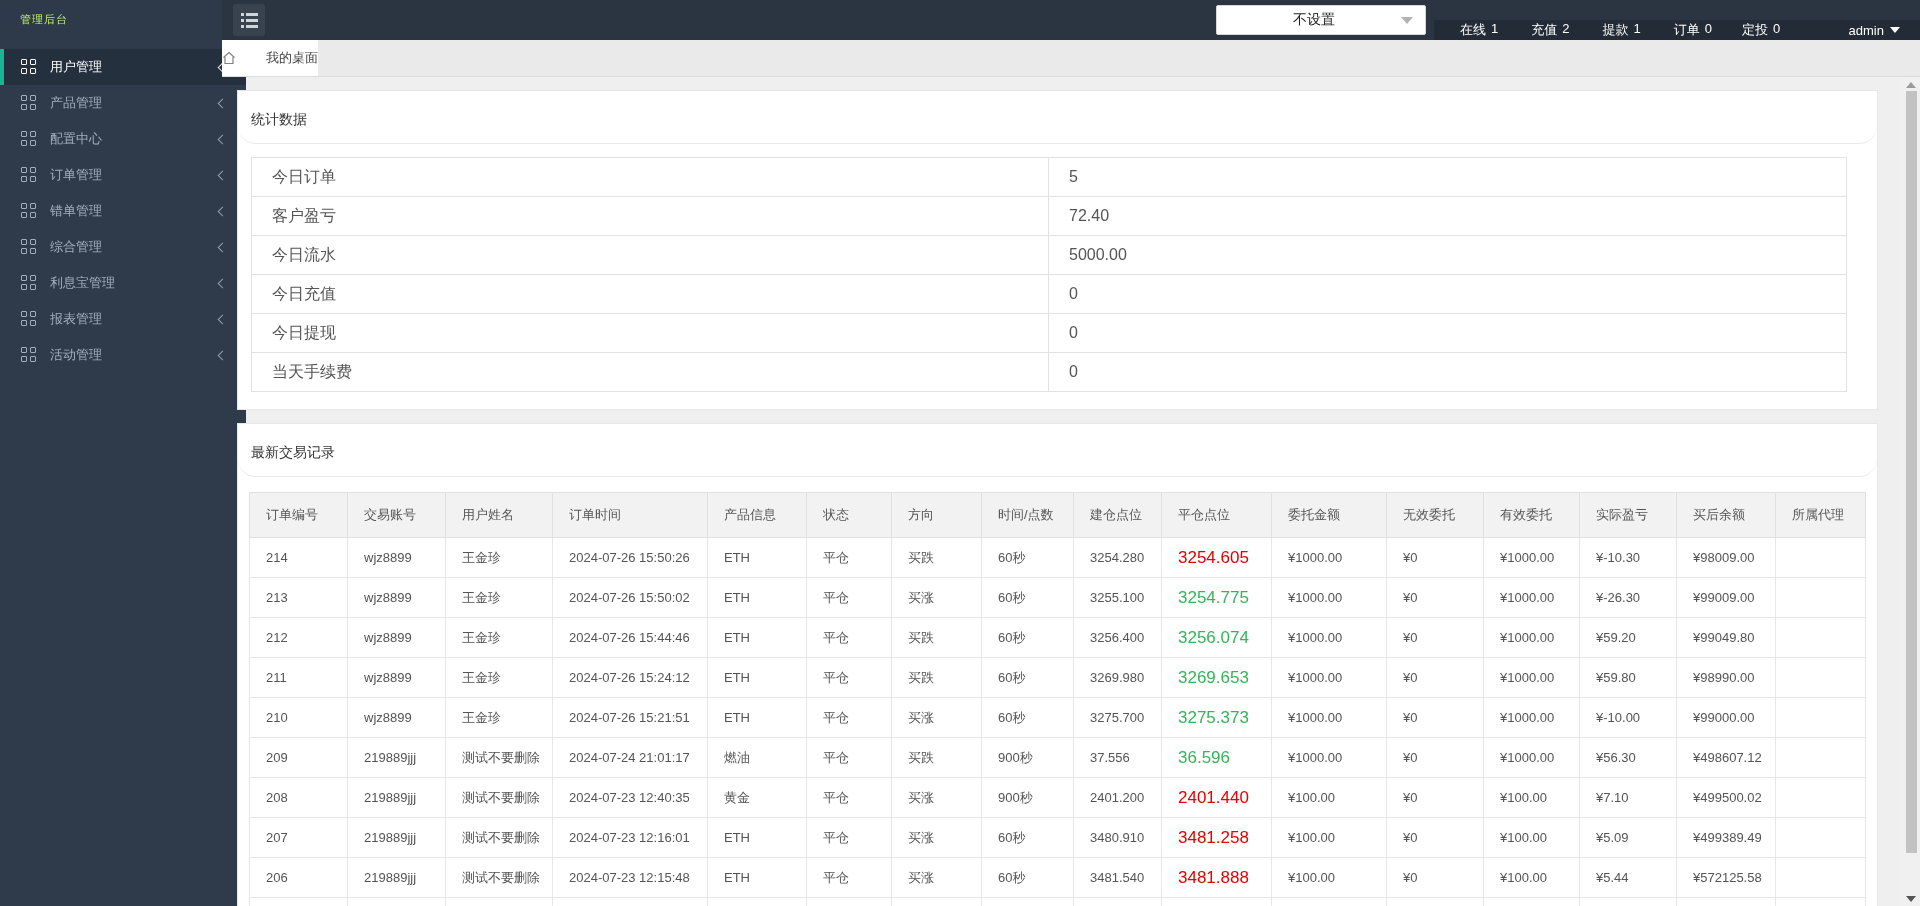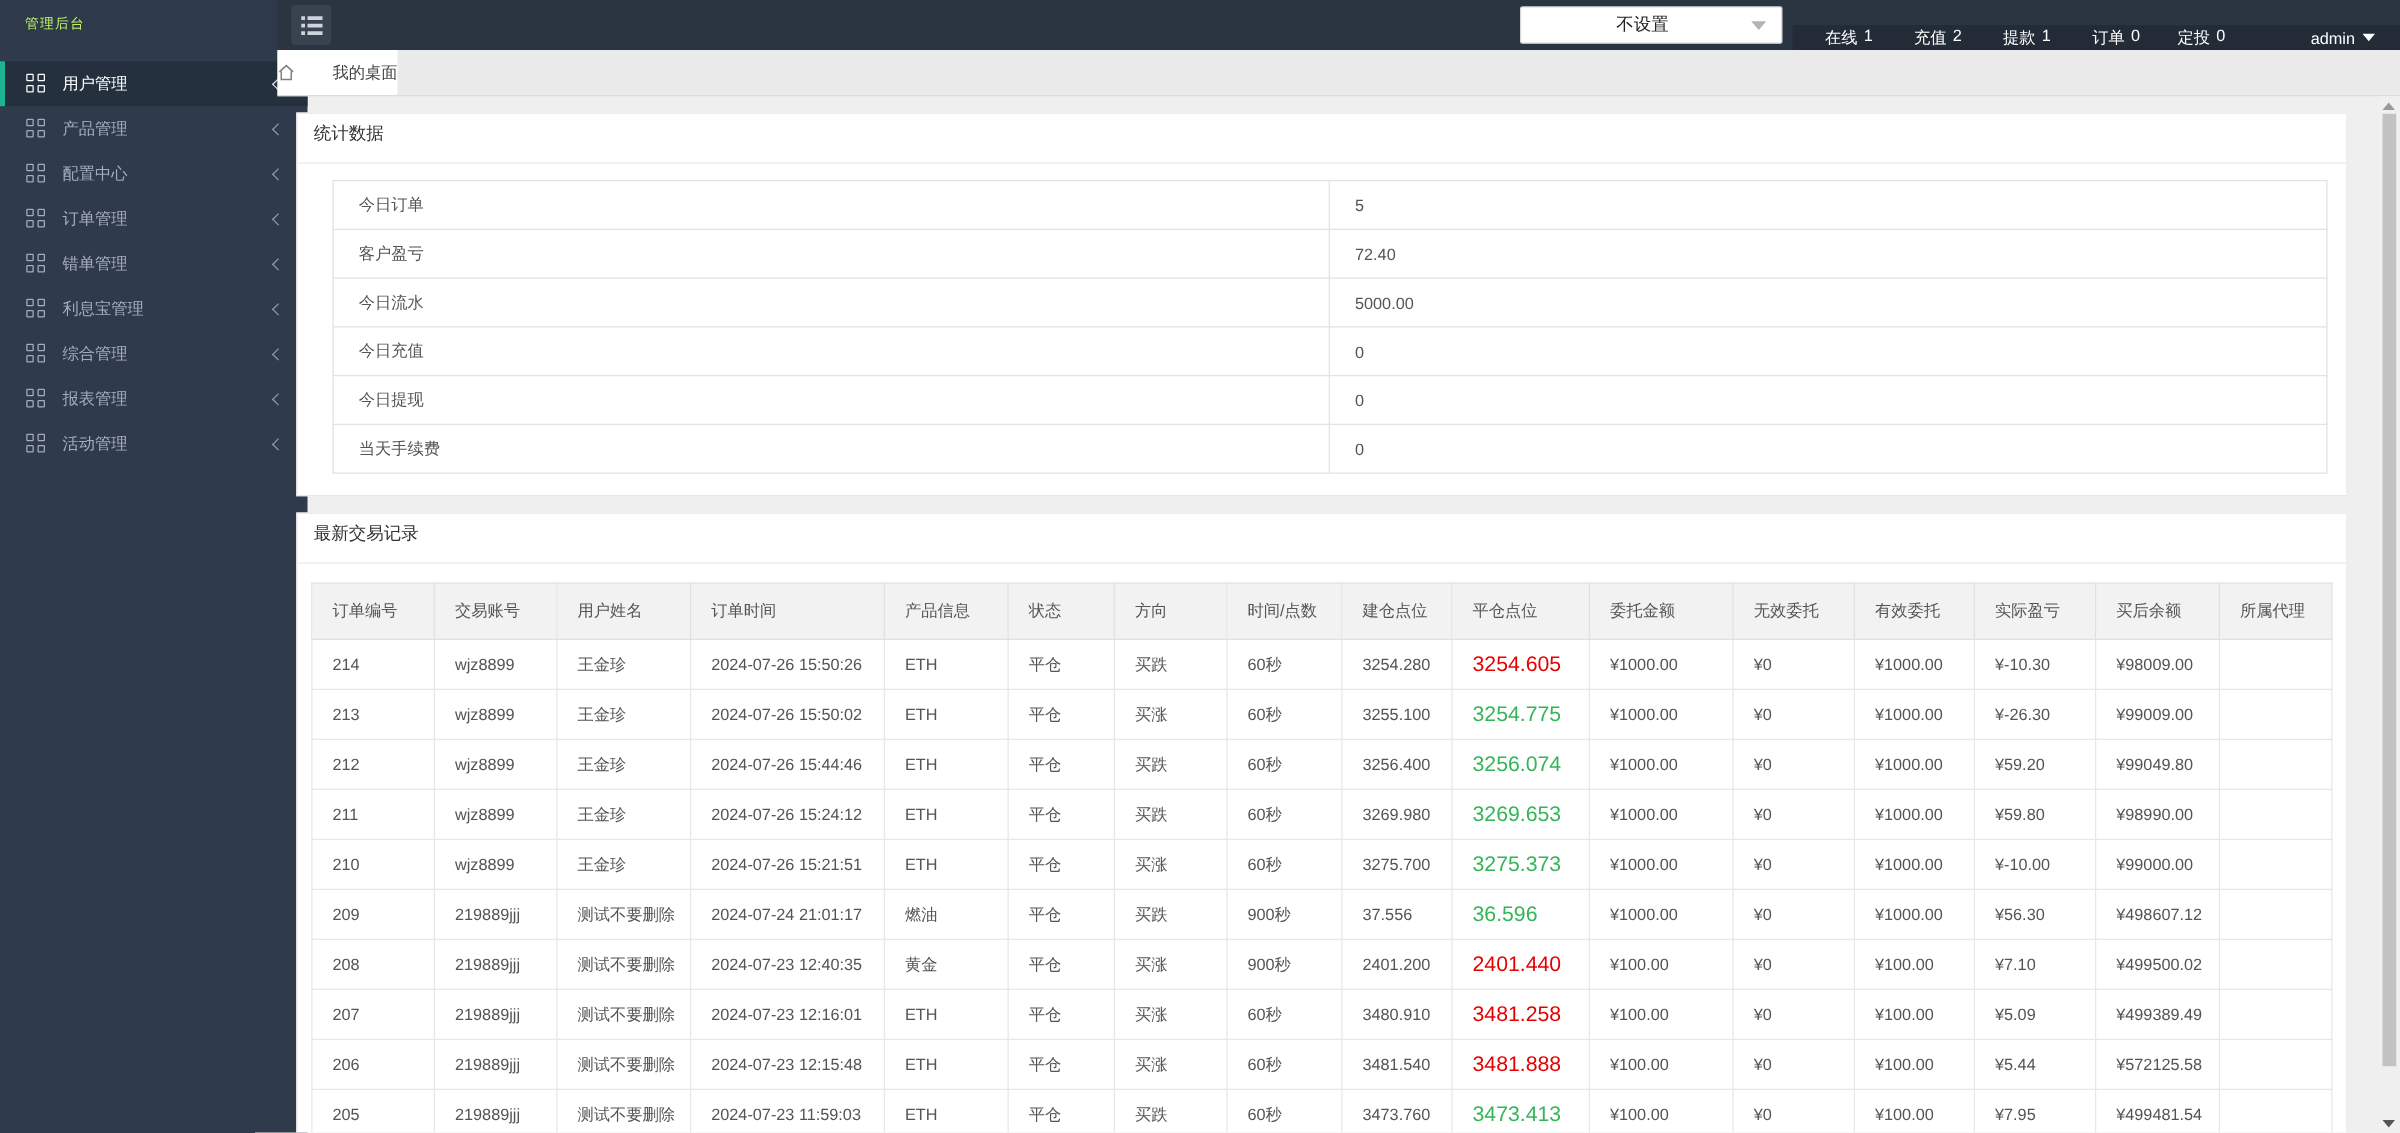--- a/index.html
+++ b/index.html
@@ -48,26 +48,26 @@
 
   
   .content { position:absolute; left:222px; top:40px; width:1698px; height:866px; }
   .tabbar { height:37px; background:#eaeaea; border-bottom:1px solid #dcdcdc; display:flex; }
   .tab { width:96px; background:#fff; display:flex; align-items:center;
     justify-content:space-between; gap:7px; font-size:13px; color:#444; cursor:pointer; }
   .scroll-area { position:absolute; top:37px; left:0; right:17px; bottom:0;
     overflow:hidden; padding:13px 25px 0 15px; }
 
   .panel { background:#fff; border:1px solid #e7e7e7; margin-bottom:13px; }
-  .panel-title { font-size:14px; color:#333; padding:7px 13px 14px;
-    border-bottom:1px solid #e7eaec; }
+  .panel-title { font-size:14px; color:#333; padding:20px 13px 14px;
+    border-bottom:1px solid #e7eaec;border-radius:18px; }
 
   .stats-body { padding:13px 13px 17px; }
   table { border-collapse:collapse; }
-  .stats-table { width:calc(100% - 17px); margin-left:15px; font-size:13px; color:#555; }
+  .stats-table { width:calc(100% - 17px); margin-left:0; font-size:16px; color:#555; }
   .stats-table td { border:1px solid #e2e2e2; height:39px; padding-left:20px; }
   .stats-table td.st-label { width:797px; }
 
   .trades-body { padding:15px 11px 0; }
   .trade-table { width:100%; table-layout:fixed; font-size:13px; color:#545454; }
   .trade-table th { background:#f2f2f2; border:1px solid #e0e0e0; height:45px;
     font-weight:normal; text-align:left; padding-left:16px; color:#555;
     white-space:nowrap; overflow:hidden; }
   .trade-table td { border:1px solid #e7e7e7; height:40px; padding-left:16px;
     white-space:nowrap; overflow:hidden; }
@@ -193,31 +193,31 @@
       <span class="s-label">错单管理</span>
       <span class="chev-left"></span>
     </div>
     <div class="side-item">
       <span class="grid-icon">
         <i></i>
         <i></i>
         <i></i>
         <i></i>
       </span>
+      <span class="s-label">综合管理</span>
+      <span class="chev-left"></span>
+    </div>
+    <div class="side-item">
+      <span class="grid-icon">
+        <i></i>
+        <i></i>
+        <i></i>
+        <i></i>
+      </span>
       <span class="s-label">利息宝管理</span>
-      <span class="chev-left"></span>
-    </div>
-    <div class="side-item">
-      <span class="grid-icon">
-        <i></i>
-        <i></i>
-        <i></i>
-        <i></i>
-      </span>
-      <span class="s-label">综合管理</span>
       <span class="chev-left"></span>
     </div>
     <div class="side-item">
       <span class="grid-icon">
         <i></i>
         <i></i>
         <i></i>
         <i></i>
       </span>
       <span class="s-label">报表管理</span>

